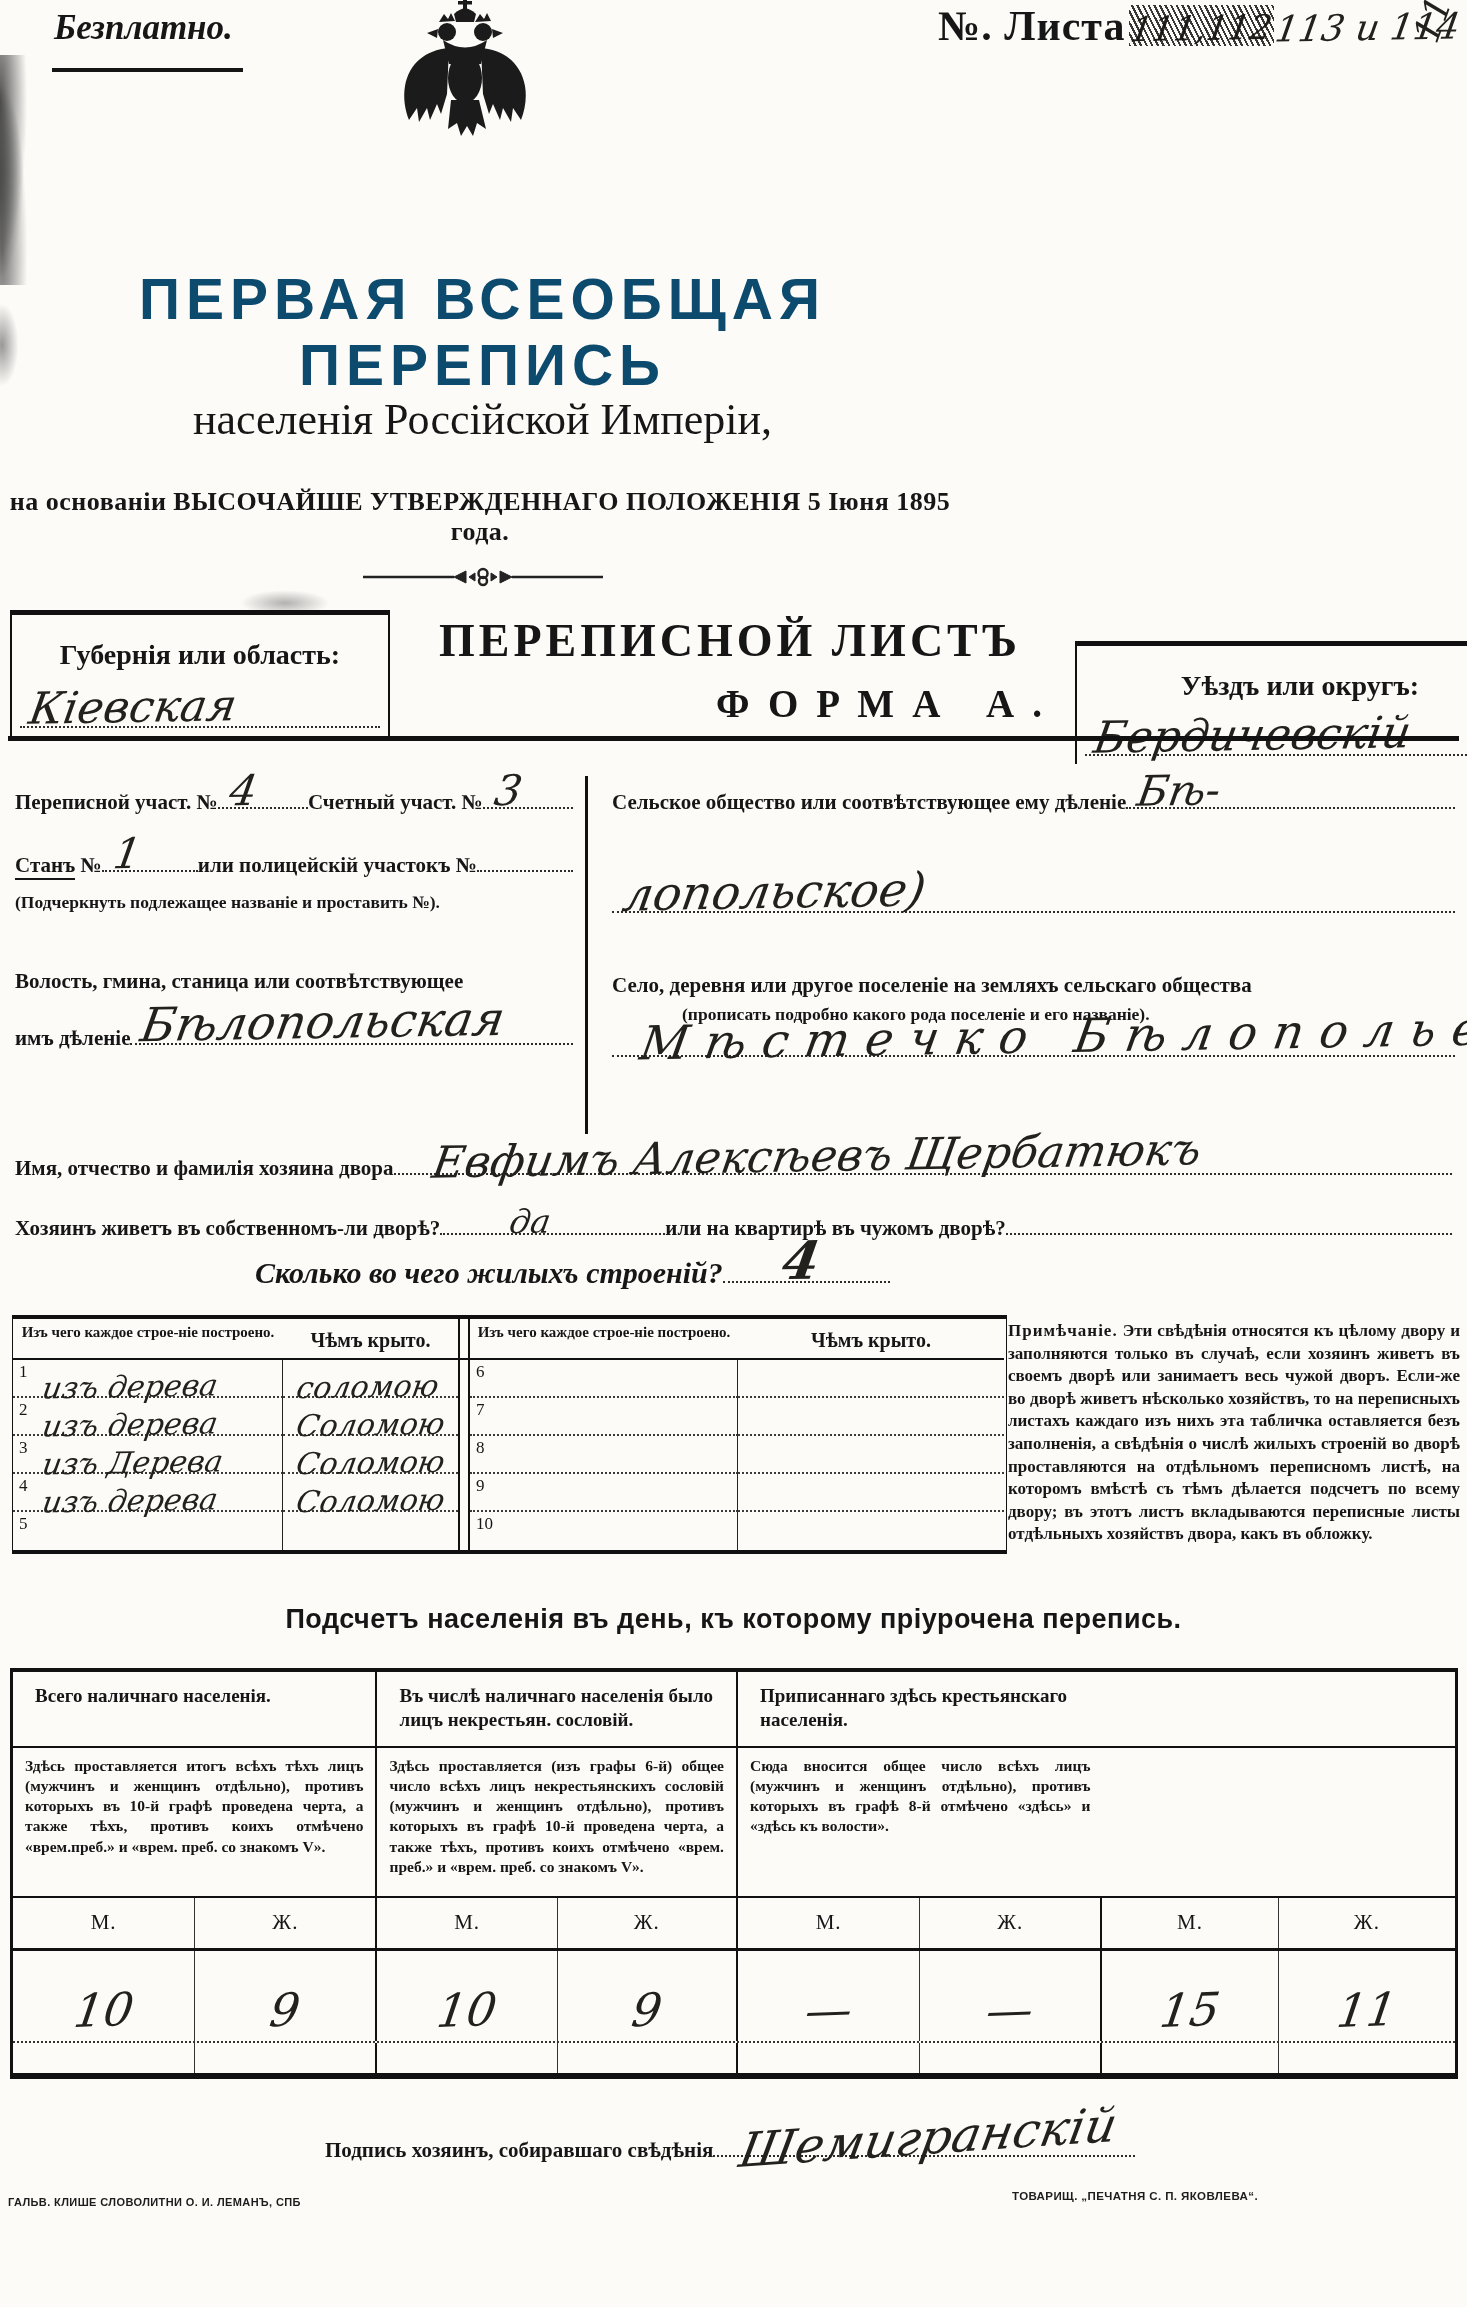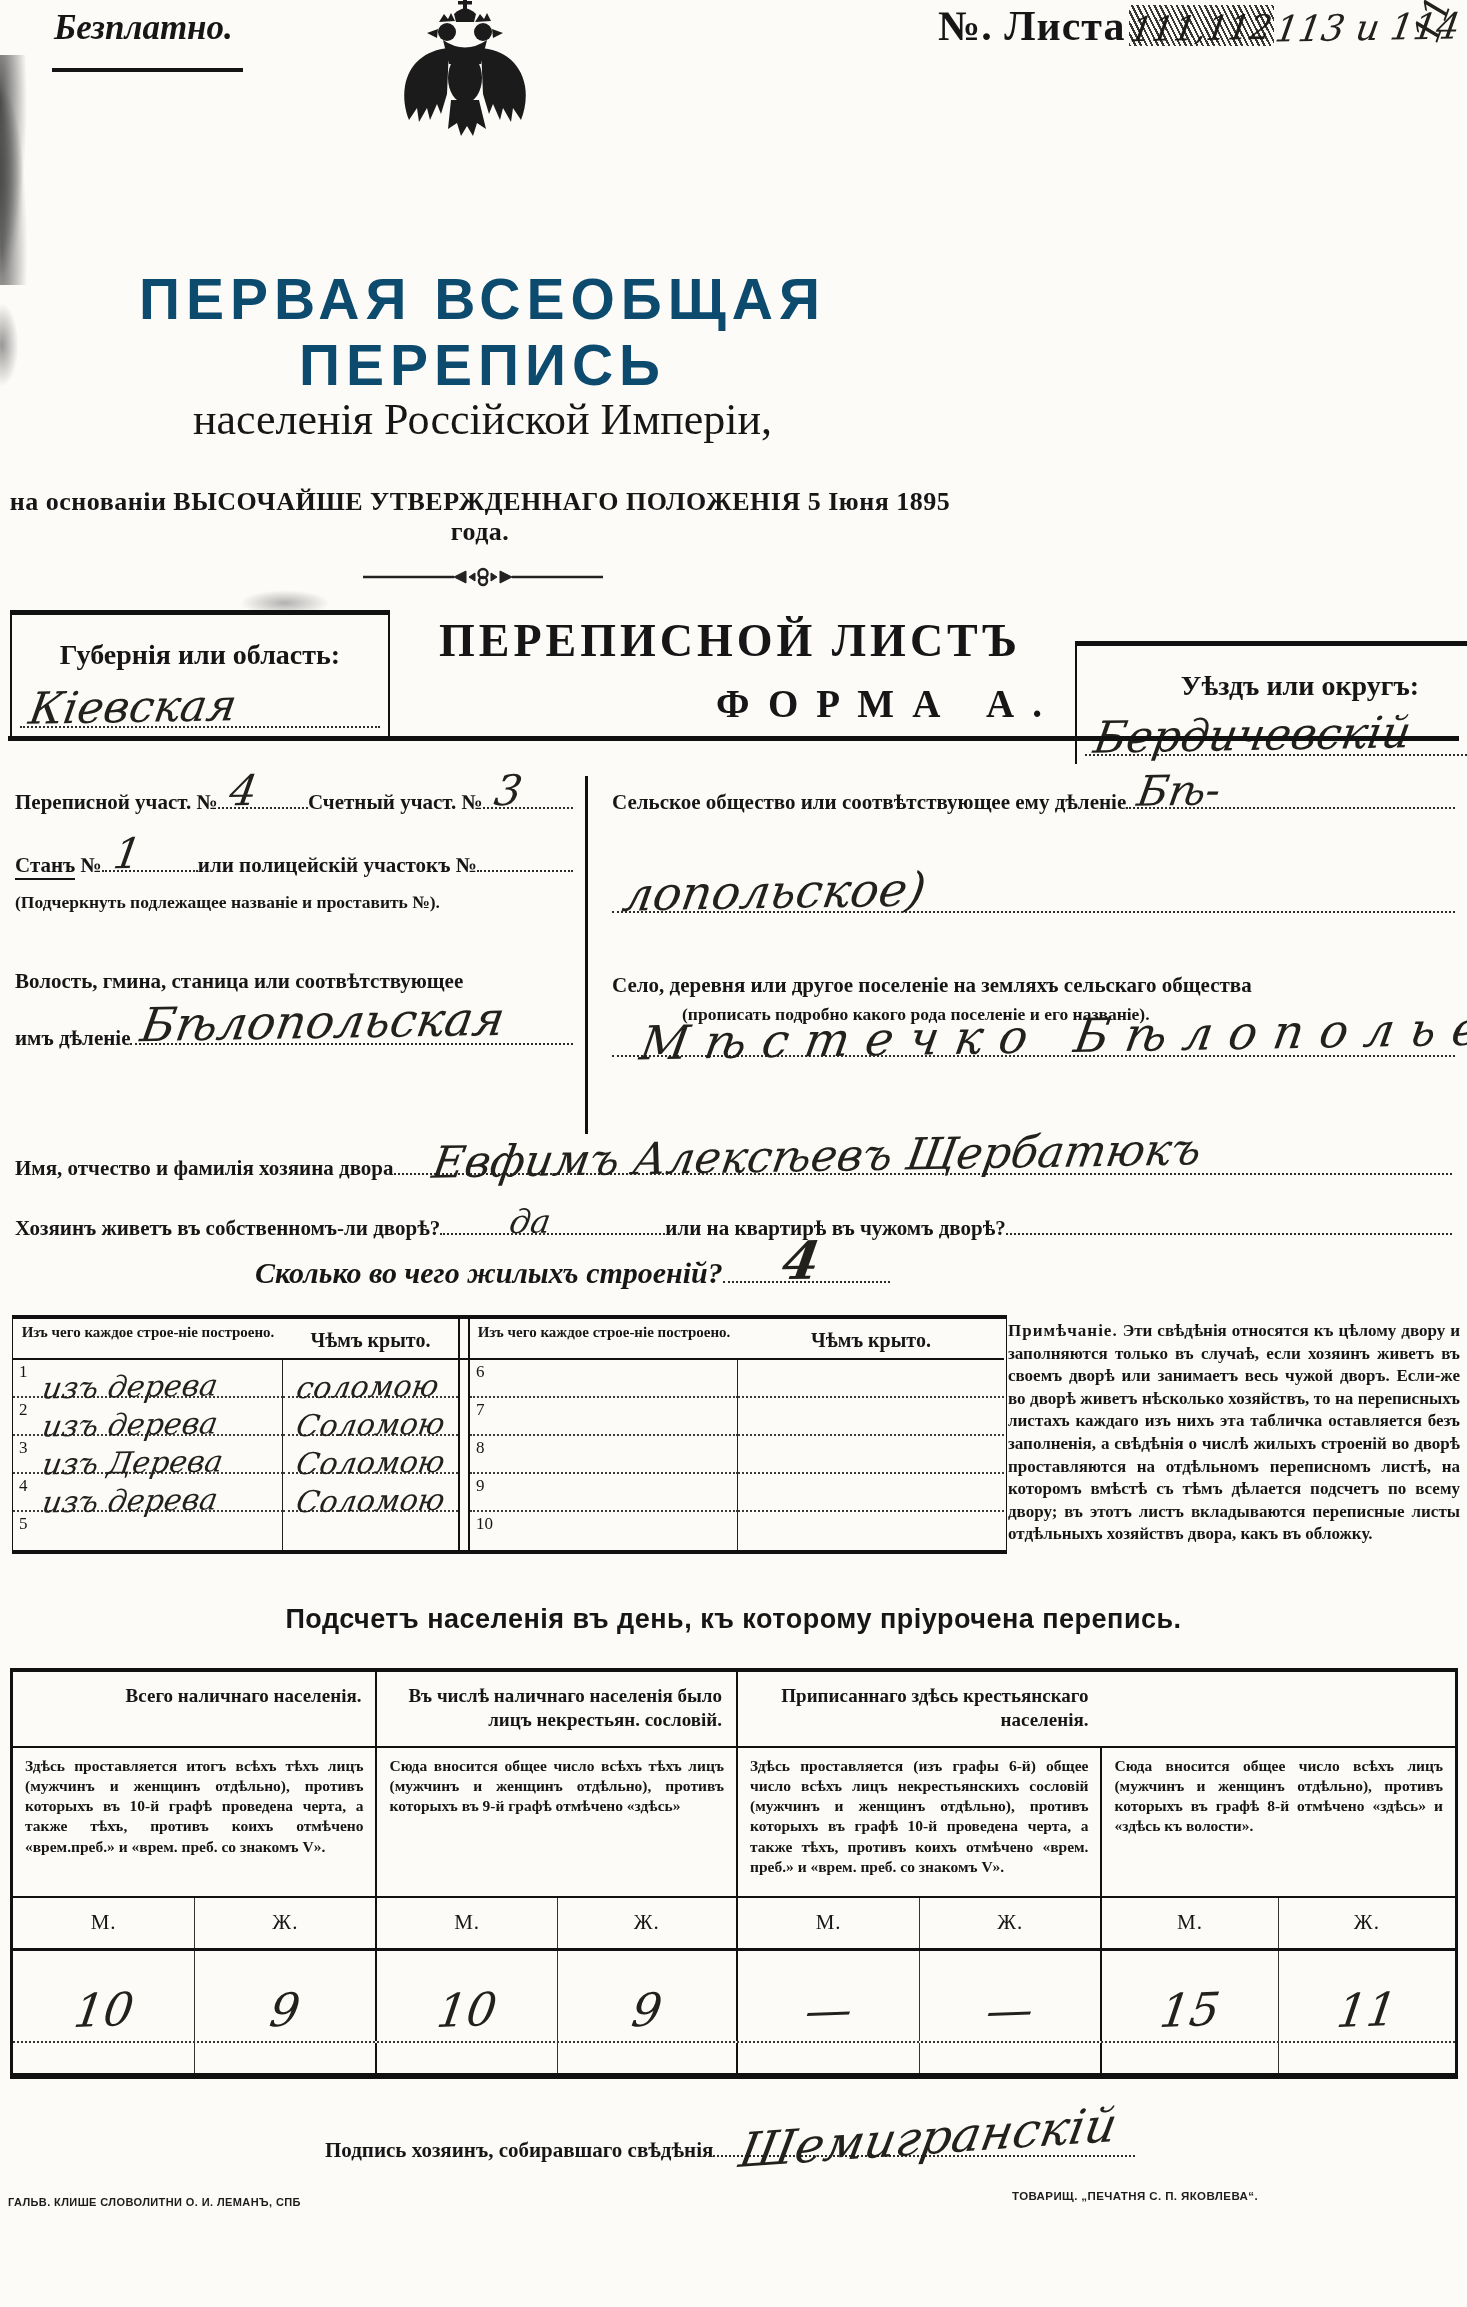--- a/index.html
+++ b/index.html
@@ -118,22 +118,22 @@
     border:3px solid #111; border-top-width:4px; border-bottom-width:6px; }
   .tt-r { display:grid; }
   .tt-main { grid-template-columns: 366fr 362fr 366fr 354fr; }
   .tt-sub  { grid-template-columns: repeat(2, 183fr) repeat(2, 181fr) repeat(2, 183fr) repeat(2, 177fr); }
   .tt-main > div { border-right:2.5px solid #111; }
   .tt-main > div:last-child { border-right:none; }
   .tt-sub > div { border-right:1.5px solid #333; }
   .tt-sub > div:nth-child(2n) { border-right:2.5px solid #111; }
   .tt-sub > div:last-child { border-right:none; }
   .tt-titles { border-bottom:2.5px solid #111; }
-  .tt-titles > div { min-height:74px; font-weight:bold; font-size:19px; text-align:right;
-    padding:12px 14px 6px; line-height:1.25; }
+  .tt-titles > div { min-height:74px; font-weight:bold; font-size:19px; text-align:left;
+    padding:12px 22px 6px; line-height:1.25; }
   .tt-descs { border-bottom:2.5px solid #111; }
   .tt-descs > div { min-height:148px; font-size:15.5px; font-weight:600; text-align:justify;
     padding:8px 12px; line-height:1.3; }
   .tt-mf { border-bottom:3.5px solid #111; }
   .tt-mf > div { height:50px; font-size:21px; text-align:center; padding-top:12px; letter-spacing:1px; }
   .tt-vals { border-bottom:2.5px dotted #333; }
   .tt-vals > div { height:90px; position:relative; }
   .tt-vals .hw { position:absolute; left:50%; bottom:4px; font-size:46px;
     transform:translateX(-50%) skewX(-10deg) rotate(-2deg); }
   .tt-empty > div { height:30px; }
@@ -390,21 +390,20 @@
   <div class="tally-head">Подсчетъ населенія въ день, къ которому пріурочена перепись.</div>
 
   <div class="tt">
     <div class="tt-r tt-main tt-titles">
       <div>Всего наличнаго населенія.</div>
       <div>Въ числѣ наличнаго населенія было лицъ некрестьян. сословій.</div>
       <div>Приписаннаго здѣсь крестьянскаго населенія.</div>
     </div>
     <div class="tt-r tt-main tt-descs">
       <div>Здѣсь проставляется итогъ всѣхъ тѣхъ лицъ (мужчинъ и женщинъ отдѣльно), противъ которыхъ въ 10-й графѣ проведена черта, а также тѣхъ, противъ коихъ отмѣчено «врем.преб.» и «врем. преб. со знакомъ V».</div>
-      <div>Сюда вносится общее число всѣхъ тѣхъ лицъ (мужчинъ и женщинъ отдѣльно), противъ которыхъ въ 9-й графѣ отмѣчено «здѣсь»</div>
       <div>Здѣсь проставляется (изъ графы 6-й) общее число всѣхъ лицъ некрестьянскихъ сословій (мужчинъ и женщинъ отдѣльно), противъ которыхъ въ графѣ 10-й проведена черта, а также тѣхъ, противъ коихъ отмѣчено «врем. преб.» и «врем. преб. со знакомъ V».</div>
       <div>Сюда вносится общее число всѣхъ лицъ (мужчинъ и женщинъ отдѣльно), противъ которыхъ въ графѣ 8-й отмѣчено «здѣсь» и «здѣсь къ волости».</div>
     </div>
     <div class="tt-r tt-sub tt-mf">
       <div>М.</div>
       <div>Ж.</div>
       <div>М.</div>
       <div>Ж.</div>
       <div>М.</div>
       <div>Ж.</div>

